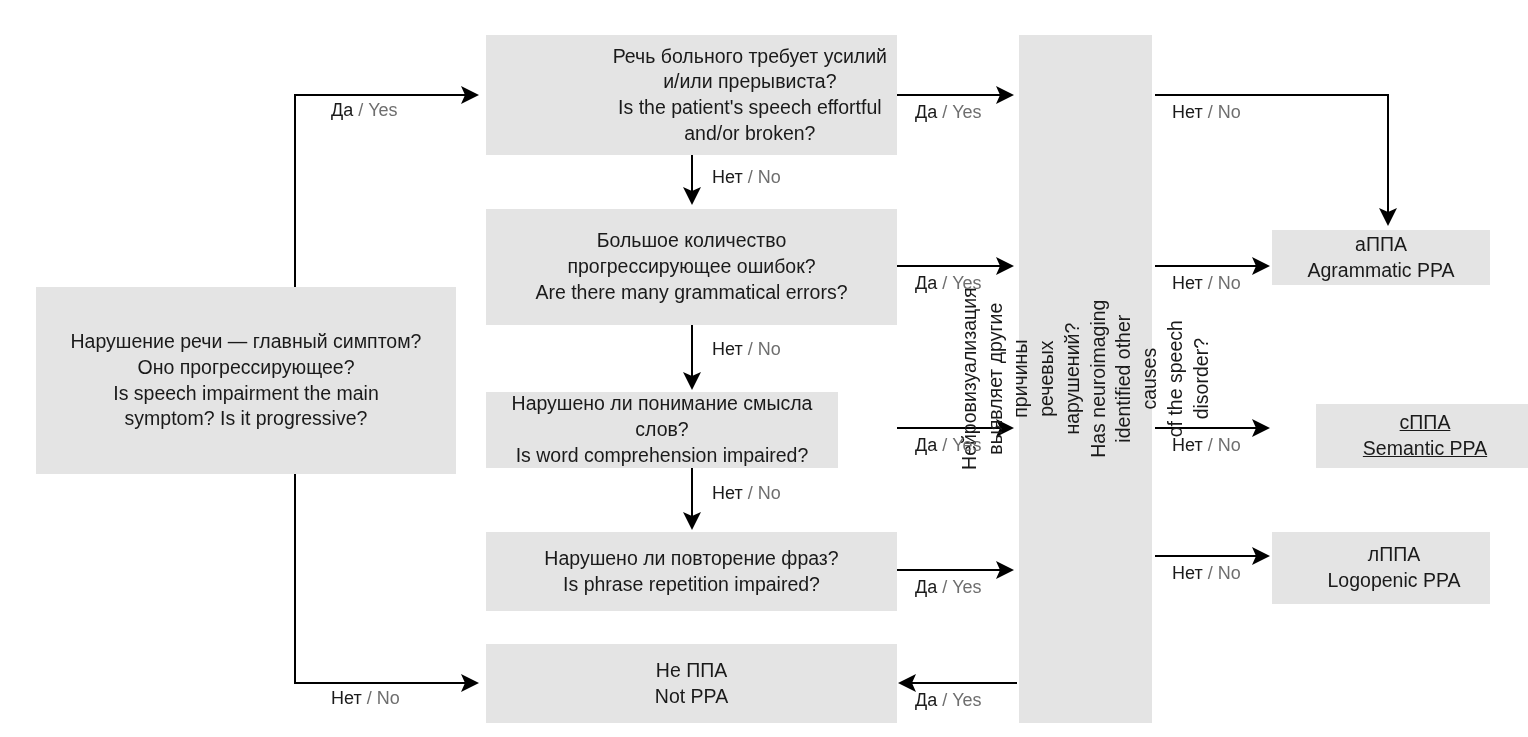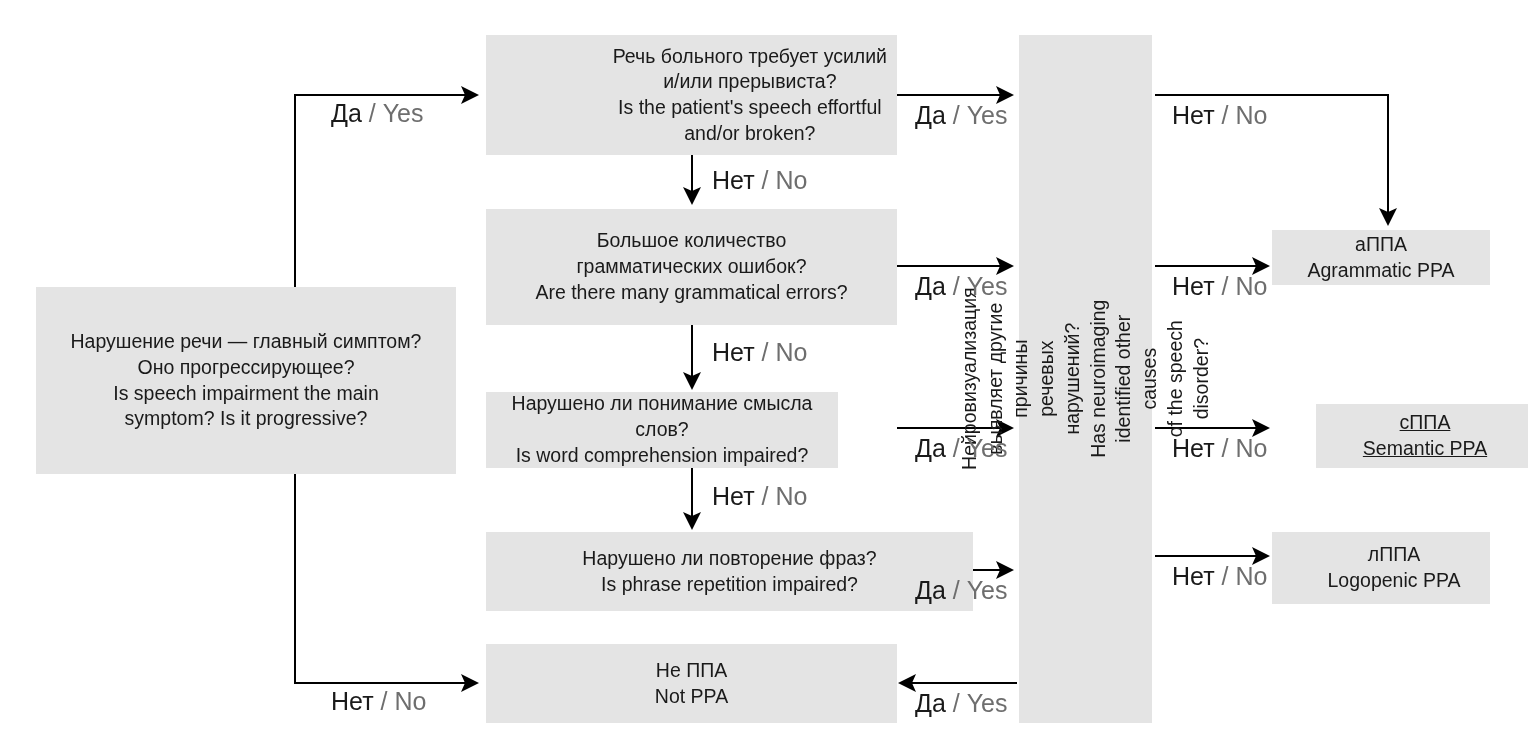--- a/index.html
+++ b/index.html
@@ -43,21 +43,21 @@
   svg.edges {
     position: absolute;
     left: 0;
     top: 0;
     width: 1528px;
     height: 737px;
     pointer-events: none;
   }
   .edge-label {
     position: absolute;
-    font-size: 25px;
+    font-size: 18px;
     color: #6e6e6e;
     white-space: nowrap;
     line-height: 1;
   }
   .edge-label .ru {
     color: #1a1a1a;
   }
   .edge-label .en {
     color: #6e6e6e;
   }
@@ -118,30 +118,30 @@
 
   <div class="box" style="left:486px; top:35px; width:411px; height:120px;justify-content:flex-end;">
     <span>Речь больного требует усилий
 и/или прерывиста?
 Is the patient's speech effortful
 and/or broken?</span>
   </div>
 
   <div class="box" style="left:486px; top:209px; width:411px; height:116px;">
     <span>Большое количество
-грамматических ошибок?
+прогрессирующее ошибок?
 Are there many grammatical errors?</span>
   </div>
 
   <div class="box" style="left:486px; top:392px; width:352px; height:76px;">
     <span>Нарушено ли понимание смысла слов?
 Is word comprehension impaired?</span>
   </div>
 
-  <div class="box" style="left:486px; top:532px; width:487px; height:79px;">
+  <div class="box" style="left:486px; top:532px; width:411px; height:79px;">
     <span>Нарушено ли повторение фраз?
 Is phrase repetition impaired?</span>
   </div>
 
   <div class="box" style="left:486px; top:644px; width:411px; height:79px;">
     <span>Не ППА
 Not PPA</span>
   </div>
 
   <div class="box vertical" style="left:1019px; top:35px; width:133px; height:688px;">

